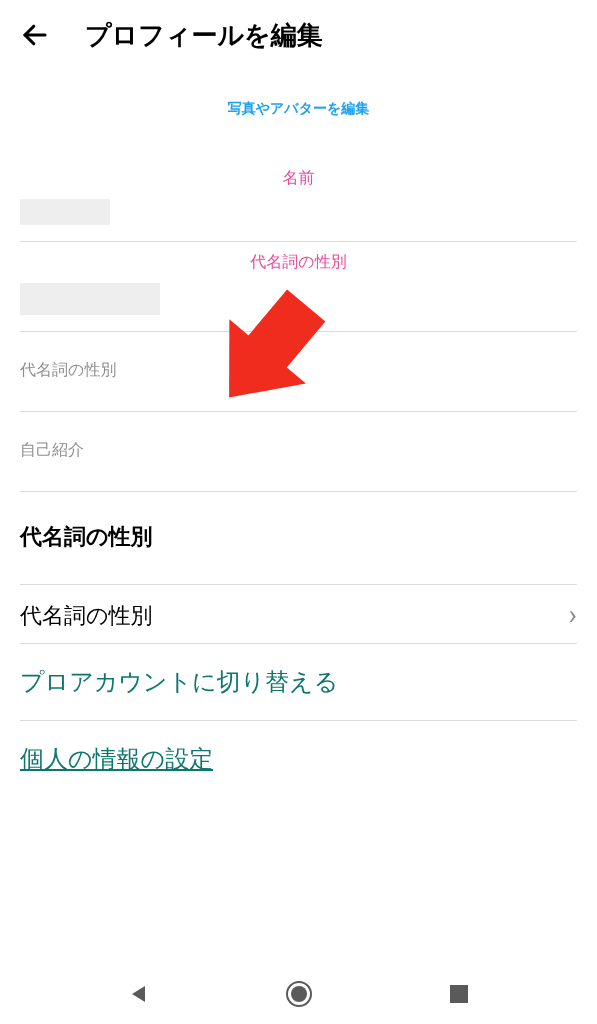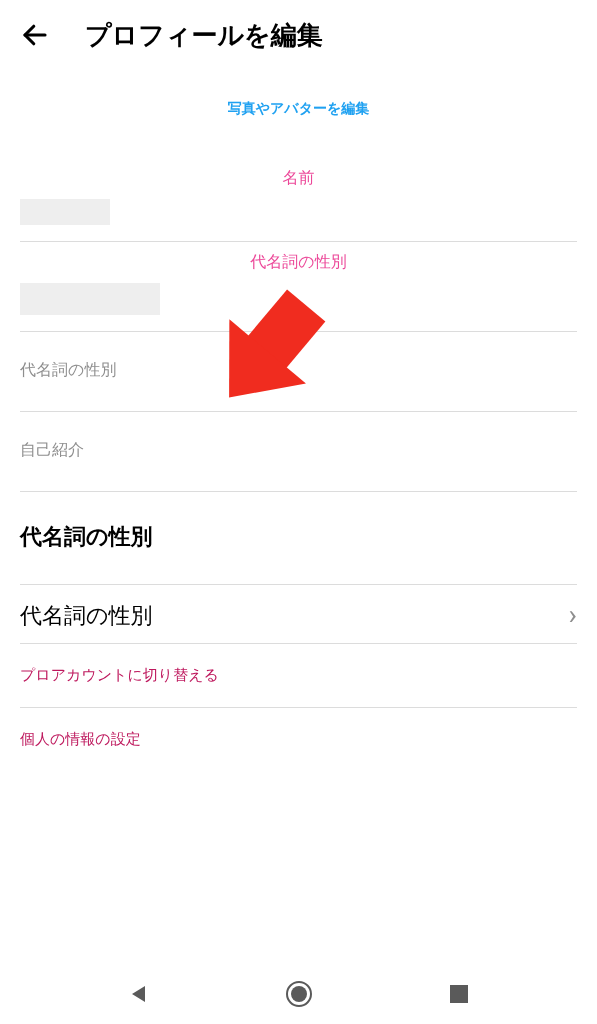--- a/index.html
+++ b/index.html
@@ -85,27 +85,28 @@
     }
     .chevron {
       position: absolute;
       right: 0;
       top: 50%;
       transform: translateY(-50%);
       color: #8e8e8e;
       font-size: 28px;
     }
     .action-link {
-      font-size: 15px;
-      color: #be185d;
+      font-size: 24px;
+      color: #0f766e;
       padding: 22px 0;
       border-bottom: 1px solid #dcdcdc;
     }
     .action-link.last {
       border-bottom: none;
+      text-decoration: underline;
     }
 
     .arrow-annotation {
       position: absolute;
       top: 275px;
       left: 180px;
       width: 160px;
       height: 140px;
     }
 

